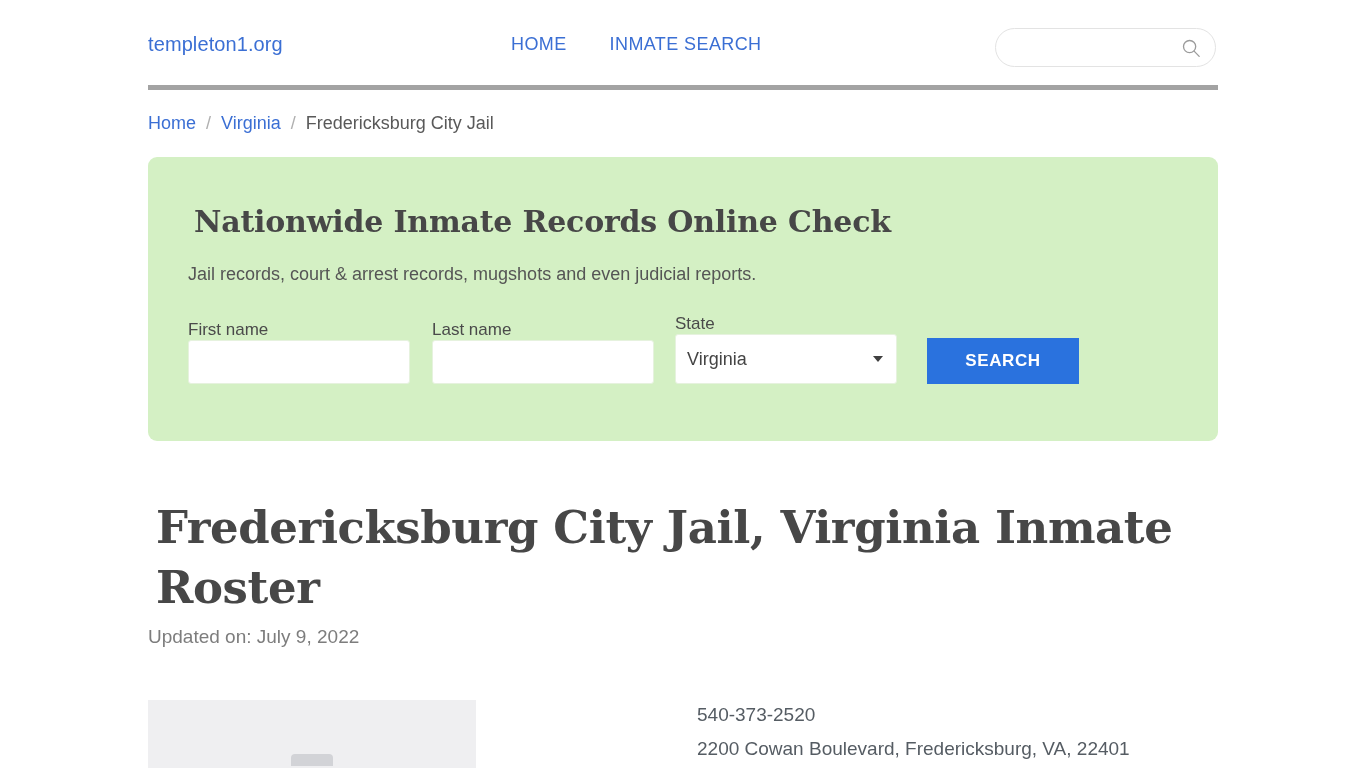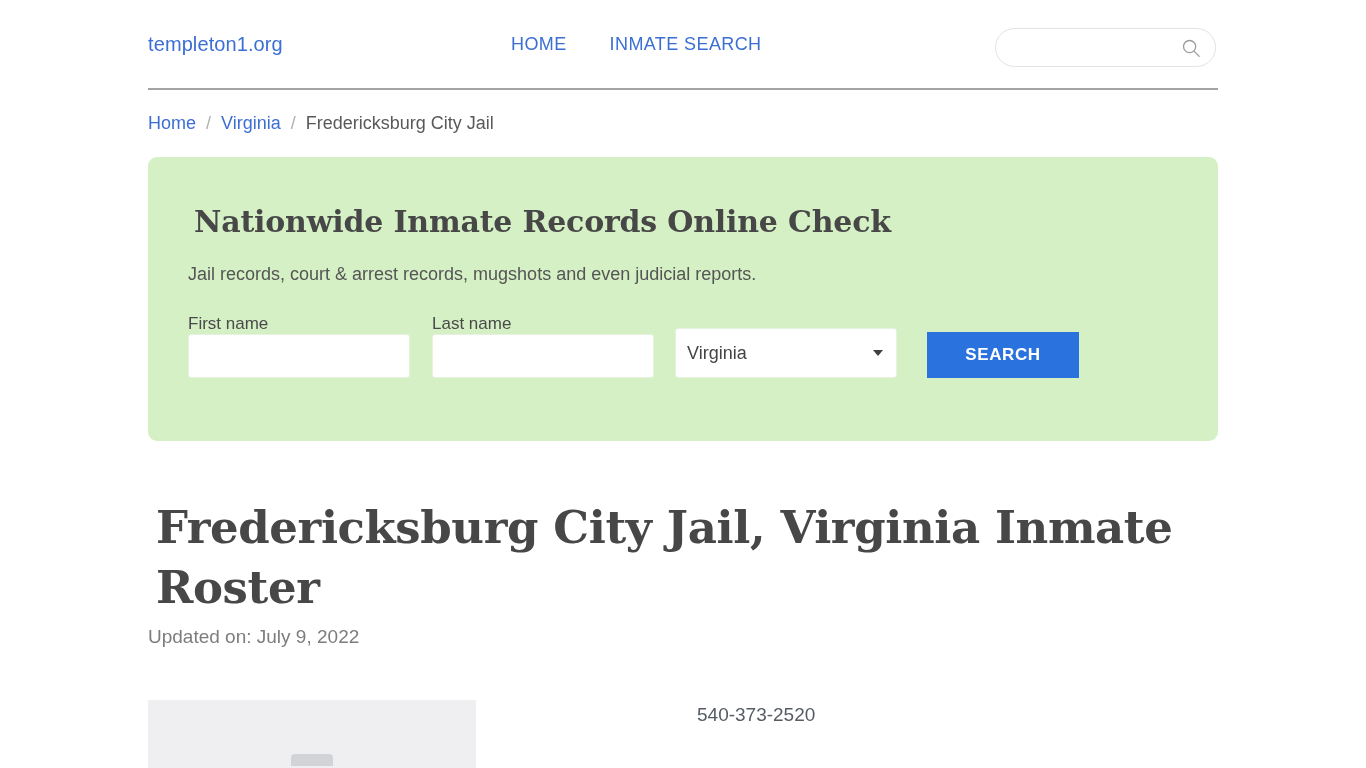--- a/index.html
+++ b/index.html
@@ -21,21 +21,21 @@
     background: #ffffff;
   }
 
   
   .site-header {
     position: absolute;
     left: 148px;
     top: 0;
     width: 1070px;
     height: 90px;
-    border-bottom: 2px solid #a3a3a3;
+    border-bottom: 5px solid #a3a3a3;
     display: flex;
     align-items: center;
   }
 
   .brand {
     position: absolute;
     left: 0;
     top: 33px;
     font-size: 20px;
     color: #3b6fd4;
@@ -332,20 +332,21 @@
       <div class="field-gap"></div>
 
       <div class="field">
         <label class="field-label">Last name</label>
         <input class="text-input" type="text" placeholder="" style="">
       </div>
 
       <div class="field-gap-sm"></div>
 
       <div class="field">
+        <label class="field-label">State</label>
         <div class="select-wrap">
           <select class="state-select">
             <option>Virginia</option>
           </select>
           <span class="select-caret"></span>
         </div>
       </div>
 
       <button type="submit" class="search-btn">SEARCH</button>
     </form>
@@ -354,15 +355,16 @@
   <h1 class="page-title">Fredericksburg City Jail, Virginia Inmate Roster</h1>
 
   <div class="updated-on">Updated on: July 9, 2022</div>
 
   <div class="facility-photo">
     <span class="broken-img-glyph"></span>
   </div>
 
   <div class="facility-info">
     <div class="info-line">540-373-2520</div>
+    <div class="info-line">2200 Cowan Boulevard, Fredericksburg, VA, 22401</div>
   </div>
 
 </div>
 
 </body></html>

